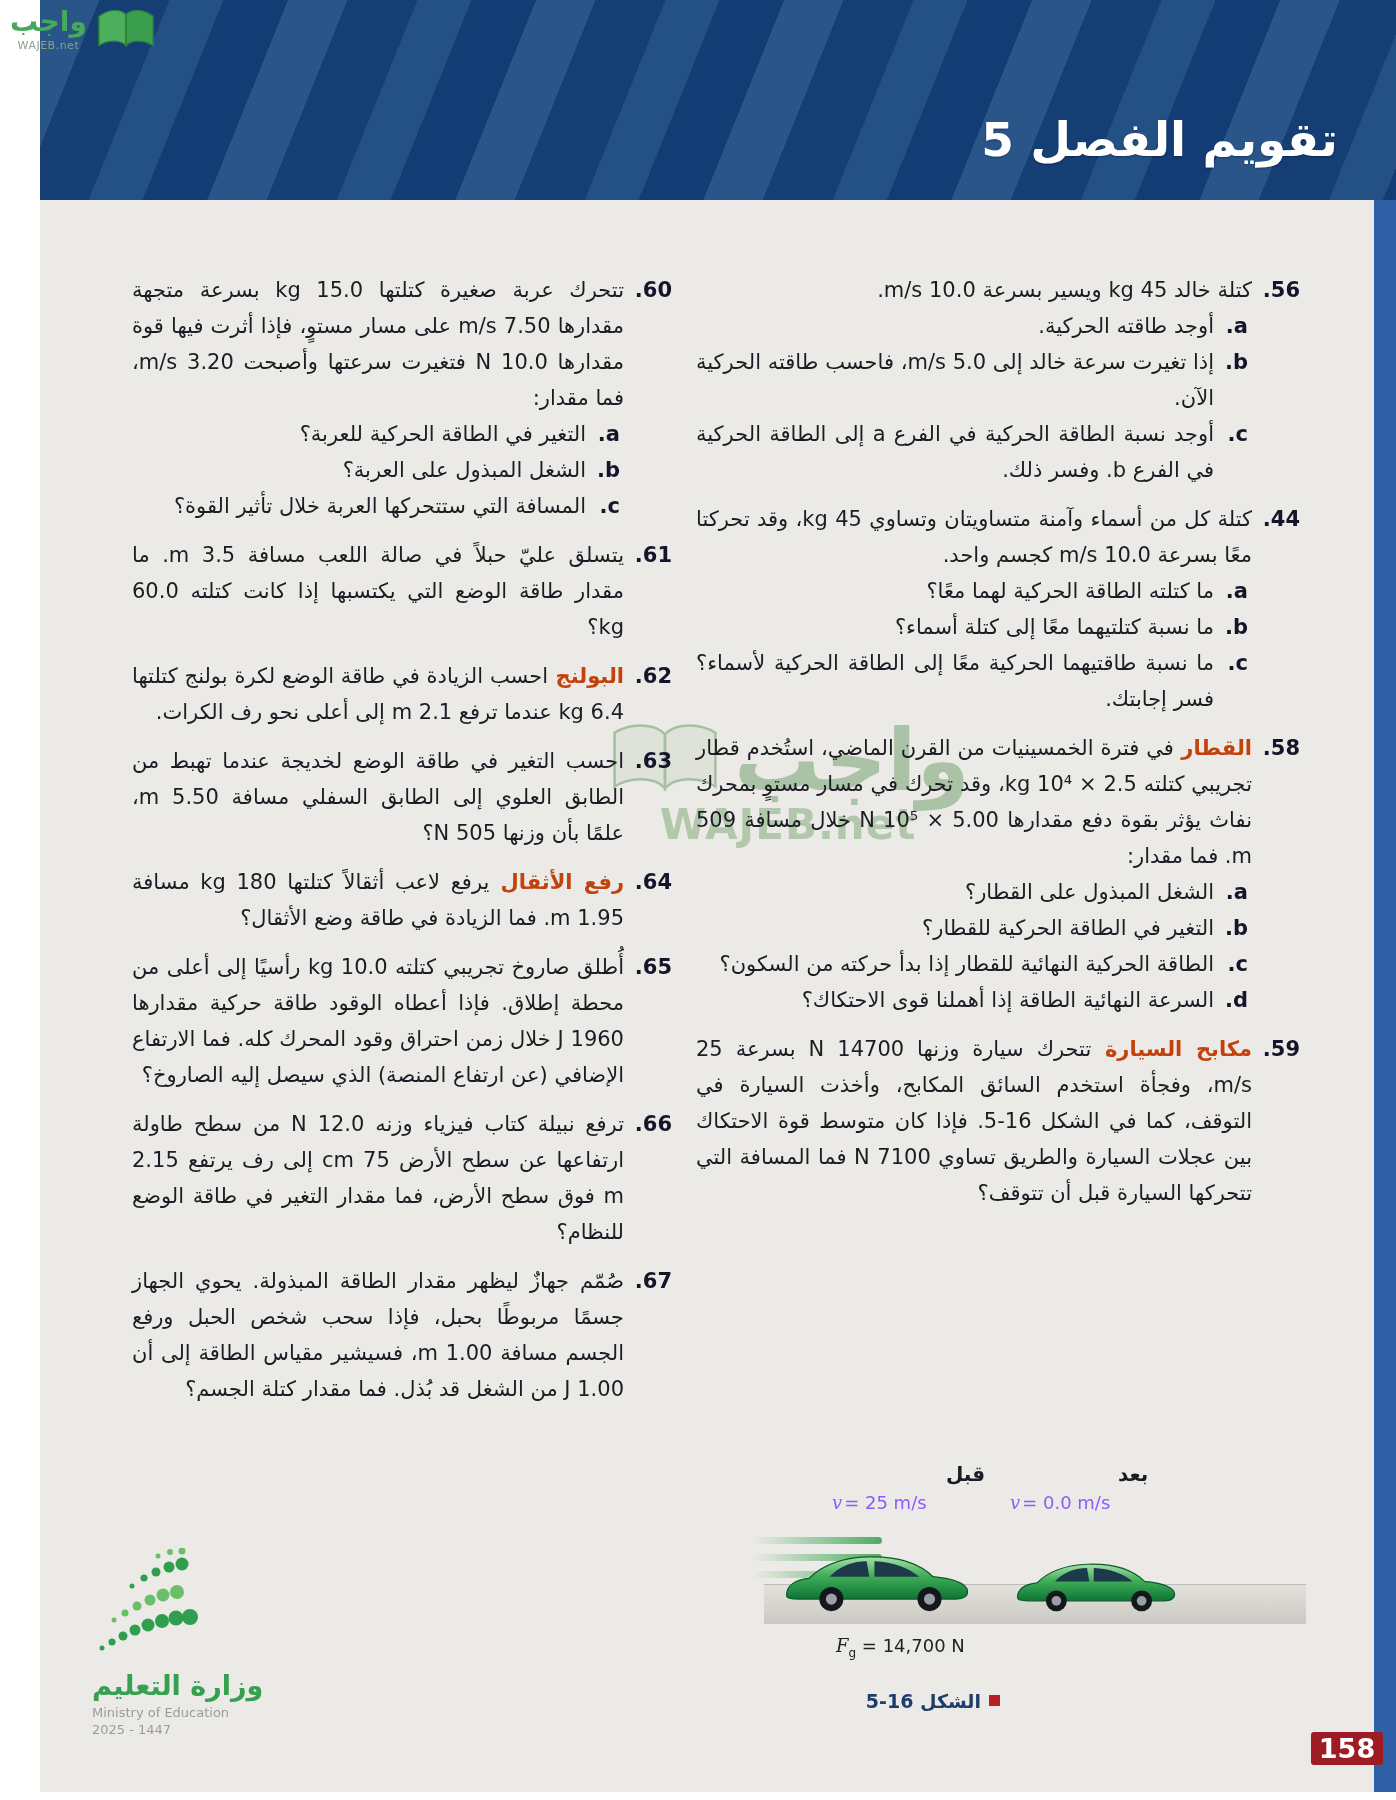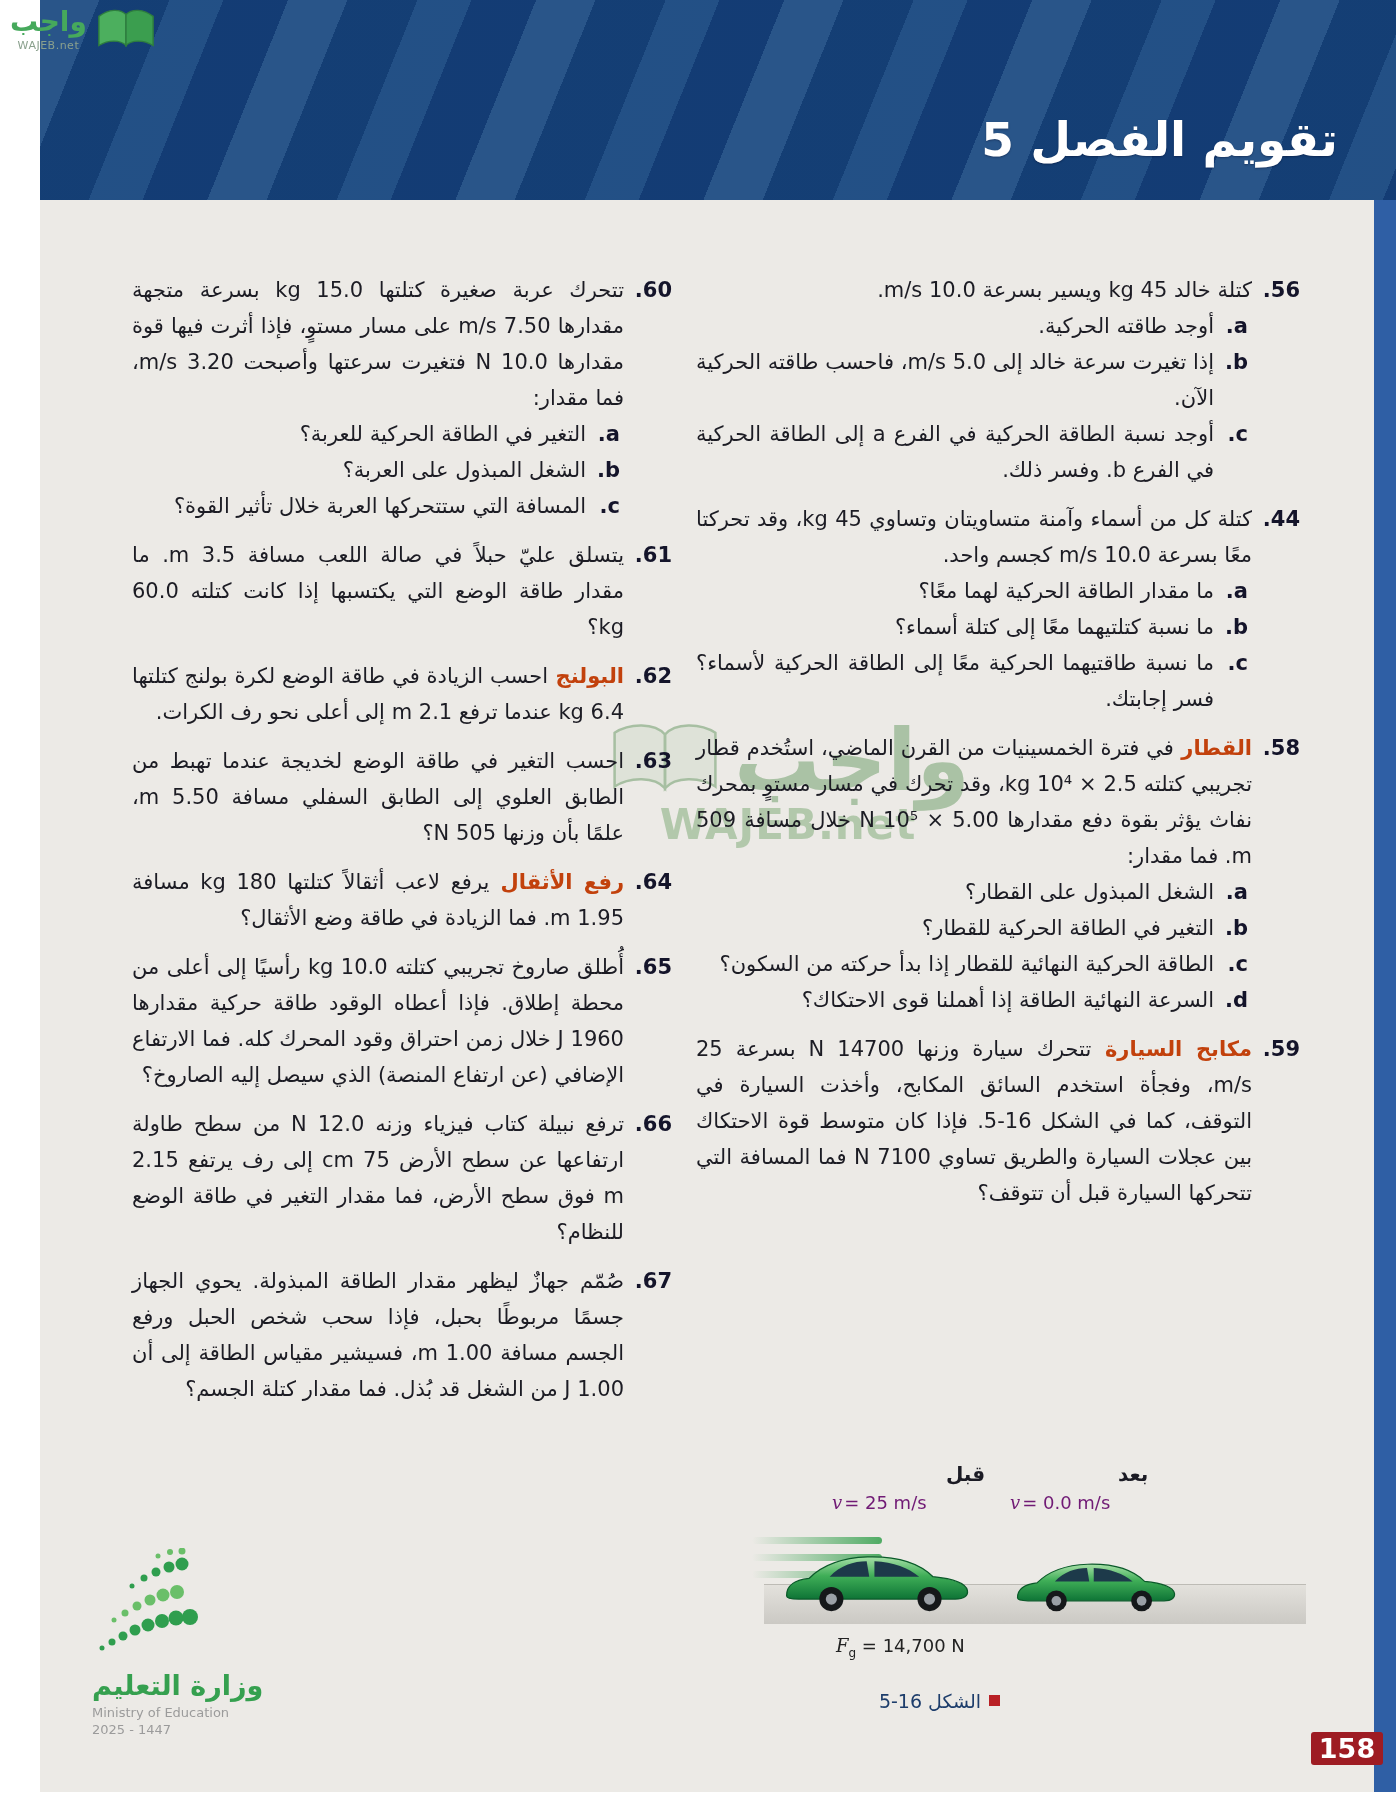--- a/index.html
+++ b/index.html
@@ -71,21 +71,21 @@
   .slabel { position:absolute; right:0; top:0; font-weight:bold; color:#14142a; }
   
   .figure {
     width:530px; margin-top:26px; margin-right:0; margin-left:auto;
     position:relative; direction:ltr;
   }
   .fig-top { position:relative; height:56px; }
   .fig-lab { position:absolute; top:0; font-weight:bold; font-size:20px; color:#1b1b24; }
   .lab-before { left:176px; }
   .lab-after  { left:348px; }
-  .fig-v { position:absolute; top:29px; font-size:18px; color:#701a75; direction:ltr; }
+  .fig-v { position:absolute; top:29px; font-size:18px; color:#8b5cf6; direction:ltr; }
   .fig-v i { font-family:"DejaVu Serif", serif; font-style:italic; margin-right:2px; }
   .v-before { left:62px; }
   .v-after  { left:240px; }
   .fig-scene { position:relative; height:112px; }
   .road {
     position:absolute; left:-6px; right:-6px; bottom:0; height:40px;
     background:linear-gradient(#e3e1dc, #cbc9c4);
     border-top:1px solid #bdbbb5;
   }
   .car { position:absolute; bottom:8px; }
@@ -98,21 +98,21 @@
     background:linear-gradient(to left, rgba(52,160,77,.85), rgba(52,160,77,0));
   }
   .fig-fg { margin-top:4px; padding-left:66px; font-size:18px; color:#222; direction:ltr; }
   .fig-fg i { font-family:"DejaVu Serif", serif; font-style:italic; }
   .fig-fg sub { font-size:12px; }
   .fig-caption {
     display:flex; direction:rtl; align-items:center; gap:8px;
     margin-top:12px; padding-right:300px;
   }
   .redsq { width:11px; height:11px; background:#b92025; flex:0 0 auto; }
-  .cap-text { font-weight:normal; font-size:19px; color:#1d3d6b; white-space:nowrap; }
+  .cap-text { font-weight:bold; font-size:19px; color:#1d3d6b; white-space:nowrap; }
   
   .ministry { position:absolute; left:52px; top:1548px; width:220px; z-index:3; direction:ltr; }
   .m-ar { font-size:27px; font-weight:bold; color:#35a04f; margin-top:6px; }
   .m-en { font-size:13px; color:#9b9b9b; margin-top:4px; }
   .m-years { font-size:13px; color:#9b9b9b; margin-top:2px; }
   .pagenum {
     position:absolute; right:13px; top:1732px; width:72px; height:33px;
     background:#9e1c23; color:#ffffff; font-size:27px; font-weight:bold;
     display:flex; align-items:center; justify-content:center;
     border-radius:3px; z-index:5;
@@ -145,21 +145,21 @@
       <div class="problem">
         <span class="pnum">56.</span>
         <div class="pbody"><span class="ptext">كتلة خالد 45 kg ويسير بسرعة 10.0 m/s.</span></div>
         <div class="sub"><span class="slabel">a.</span><span class="stext">أوجد طاقته الحركية.</span></div>
         <div class="sub"><span class="slabel">b.</span><span class="stext">إذا تغيرت سرعة خالد إلى 5.0 m/s، فاحسب طاقته الحركية الآن.</span></div>
         <div class="sub"><span class="slabel">c.</span><span class="stext">أوجد نسبة الطاقة الحركية في الفرع a إلى الطاقة الحركية في الفرع b. وفسر ذلك.</span></div>
       </div>
       <div class="problem">
         <span class="pnum">44.</span>
         <div class="pbody"><span class="ptext">كتلة كل من أسماء وآمنة متساويتان وتساوي 45 kg، وقد تحركتا معًا بسرعة 10.0 m/s كجسم واحد.</span></div>
-        <div class="sub"><span class="slabel">a.</span><span class="stext">ما مقدار الطاقة الحركية لهما معًا؟</span></div>
+        <div class="sub"><span class="slabel">a.</span><span class="stext">ما كتلته الطاقة الحركية لهما معًا؟</span></div>
         <div class="sub"><span class="slabel">b.</span><span class="stext">ما نسبة كتلتيهما معًا إلى كتلة أسماء؟</span></div>
         <div class="sub"><span class="slabel">c.</span><span class="stext">ما نسبة طاقتيهما الحركية معًا إلى الطاقة الحركية لأسماء؟ فسر إجابتك.</span></div>
       </div>
       <div class="problem">
         <span class="pnum">58.</span>
         <div class="pbody"><span class="keyword">القطار </span><span class="ptext">في فترة الخمسينيات من القرن الماضي، استُخدم قطار تجريبي كتلته 2.5 × 10⁴ kg، وقد تحرك في مسار مستوٍ بمحرك نفاث يؤثر بقوة دفع مقدارها 5.00 × 10⁵ N خلال مسافة 509 m. فما مقدار:</span></div>
         <div class="sub"><span class="slabel">a.</span><span class="stext">الشغل المبذول على القطار؟</span></div>
         <div class="sub"><span class="slabel">b.</span><span class="stext">التغير في الطاقة الحركية للقطار؟</span></div>
         <div class="sub"><span class="slabel">c.</span><span class="stext">الطاقة الحركية النهائية للقطار إذا بدأ حركته من السكون؟</span></div>
         <div class="sub"><span class="slabel">d.</span><span class="stext">السرعة النهائية الطاقة إذا أهملنا قوى الاحتكاك؟</span></div>

